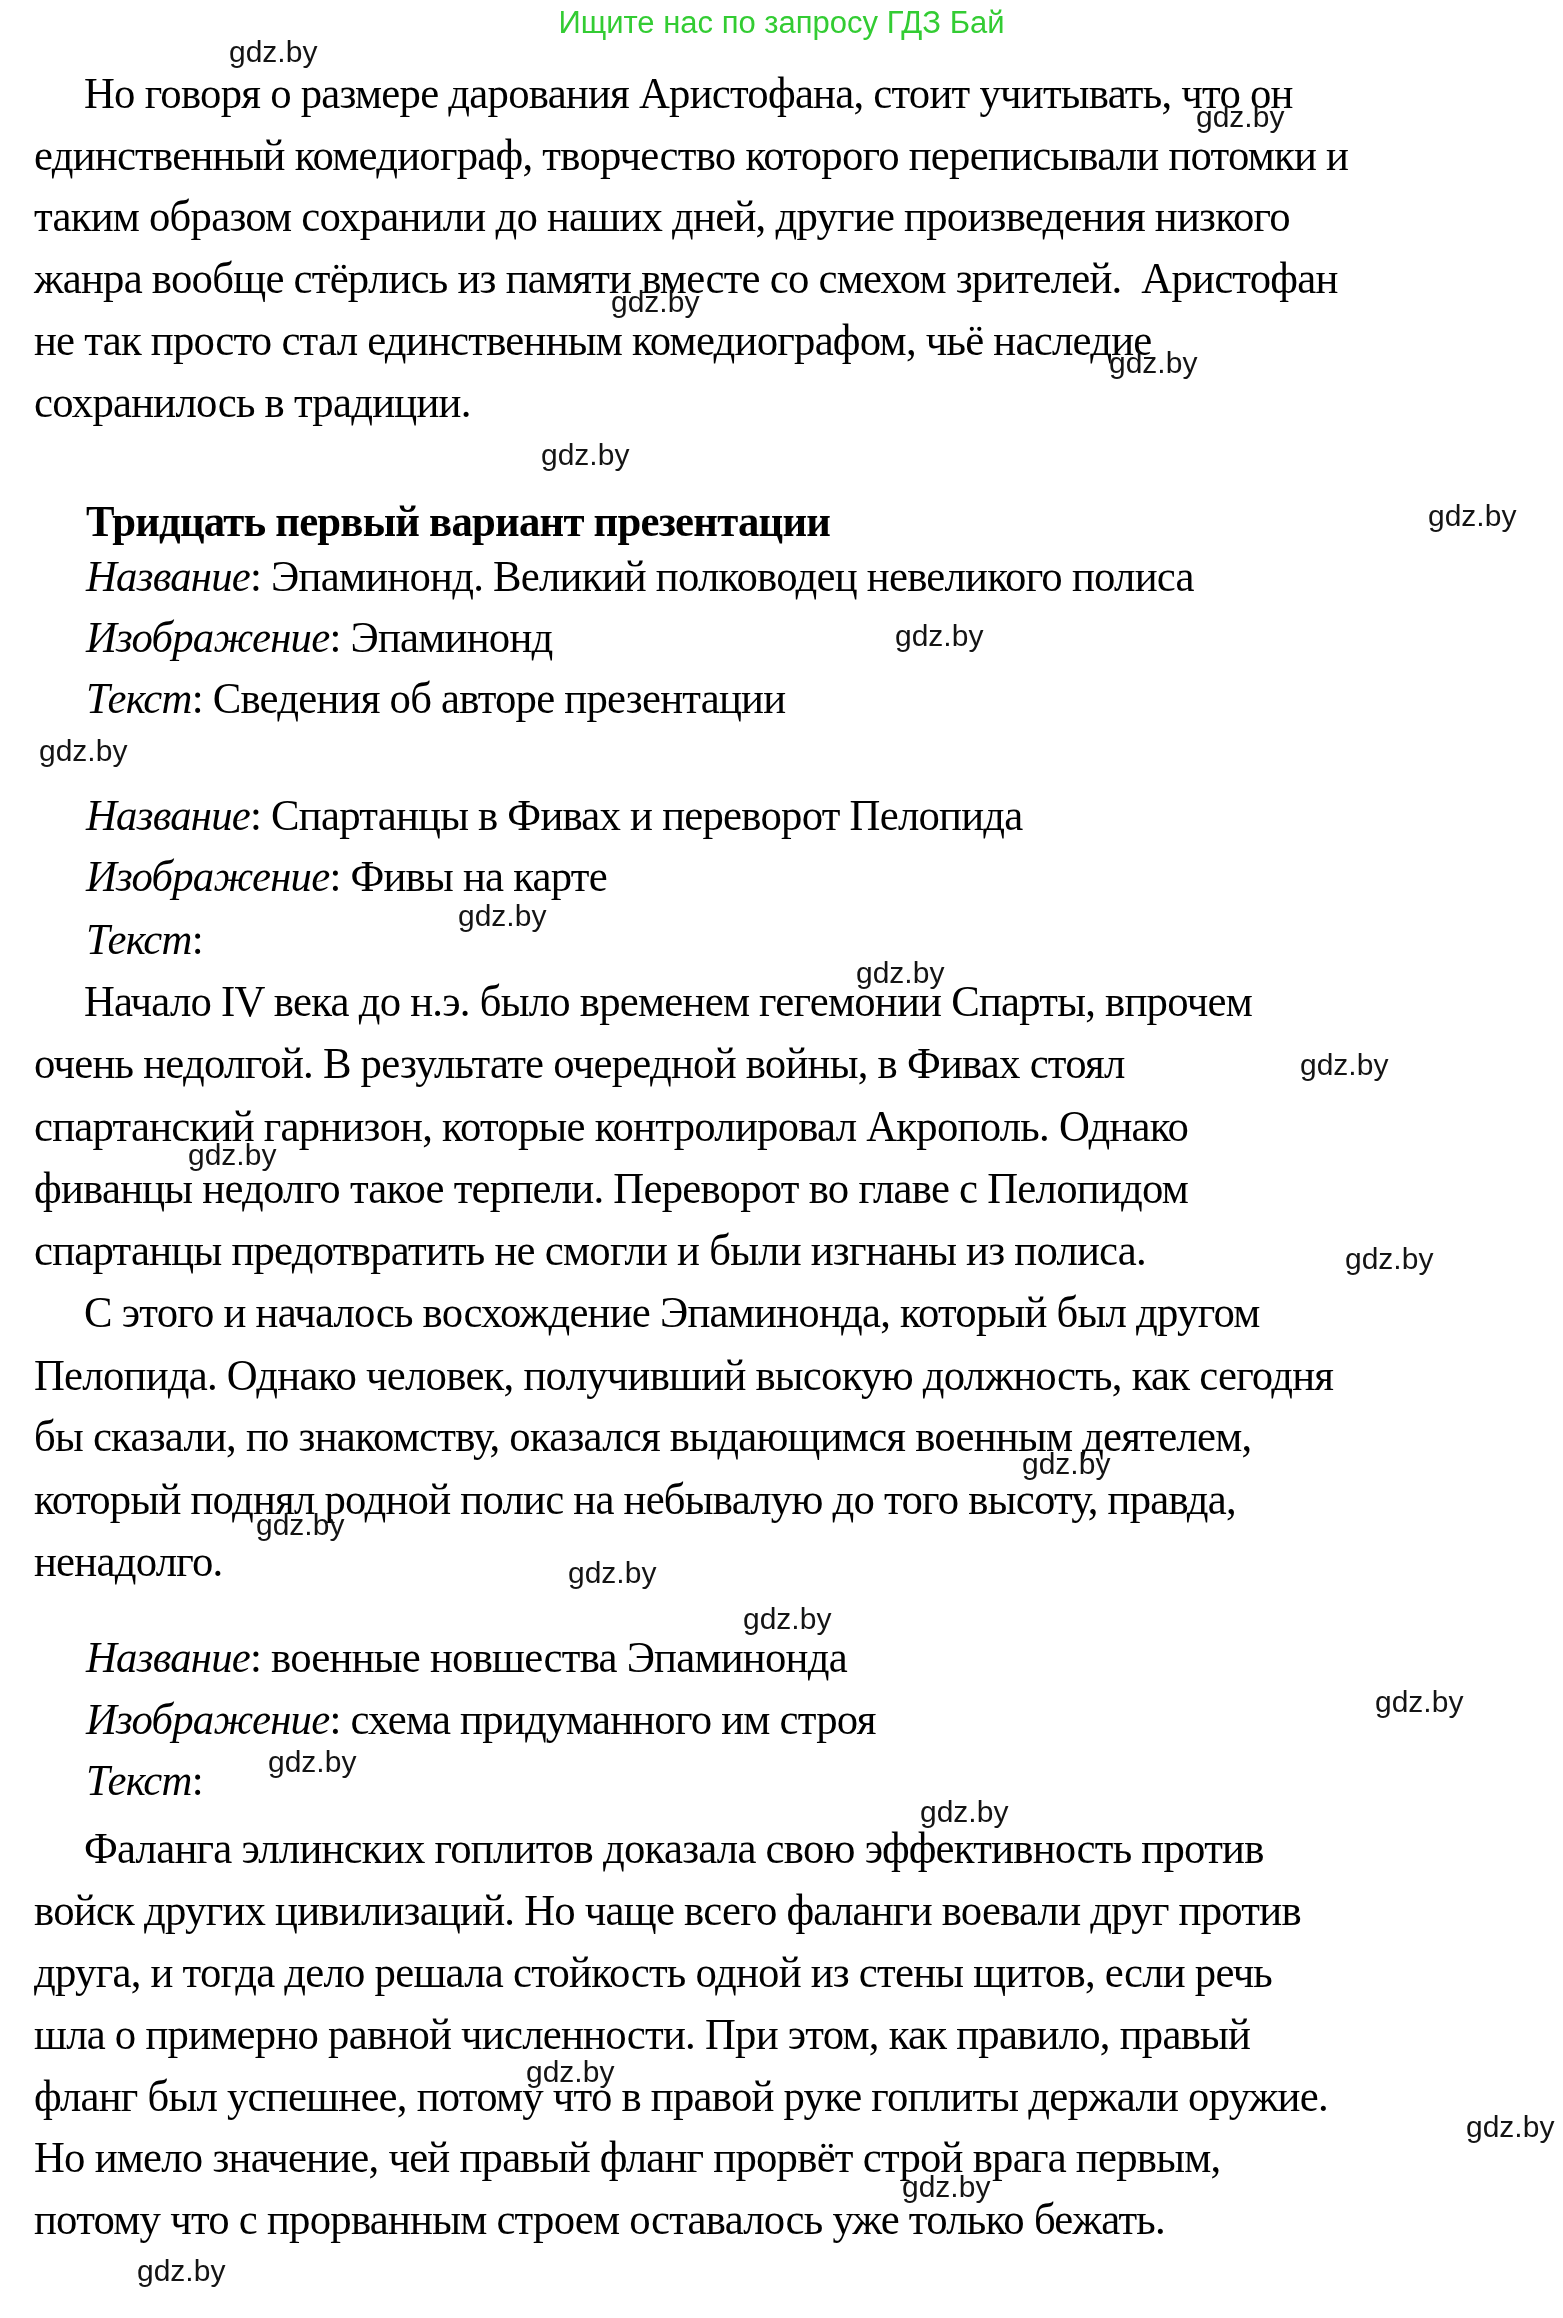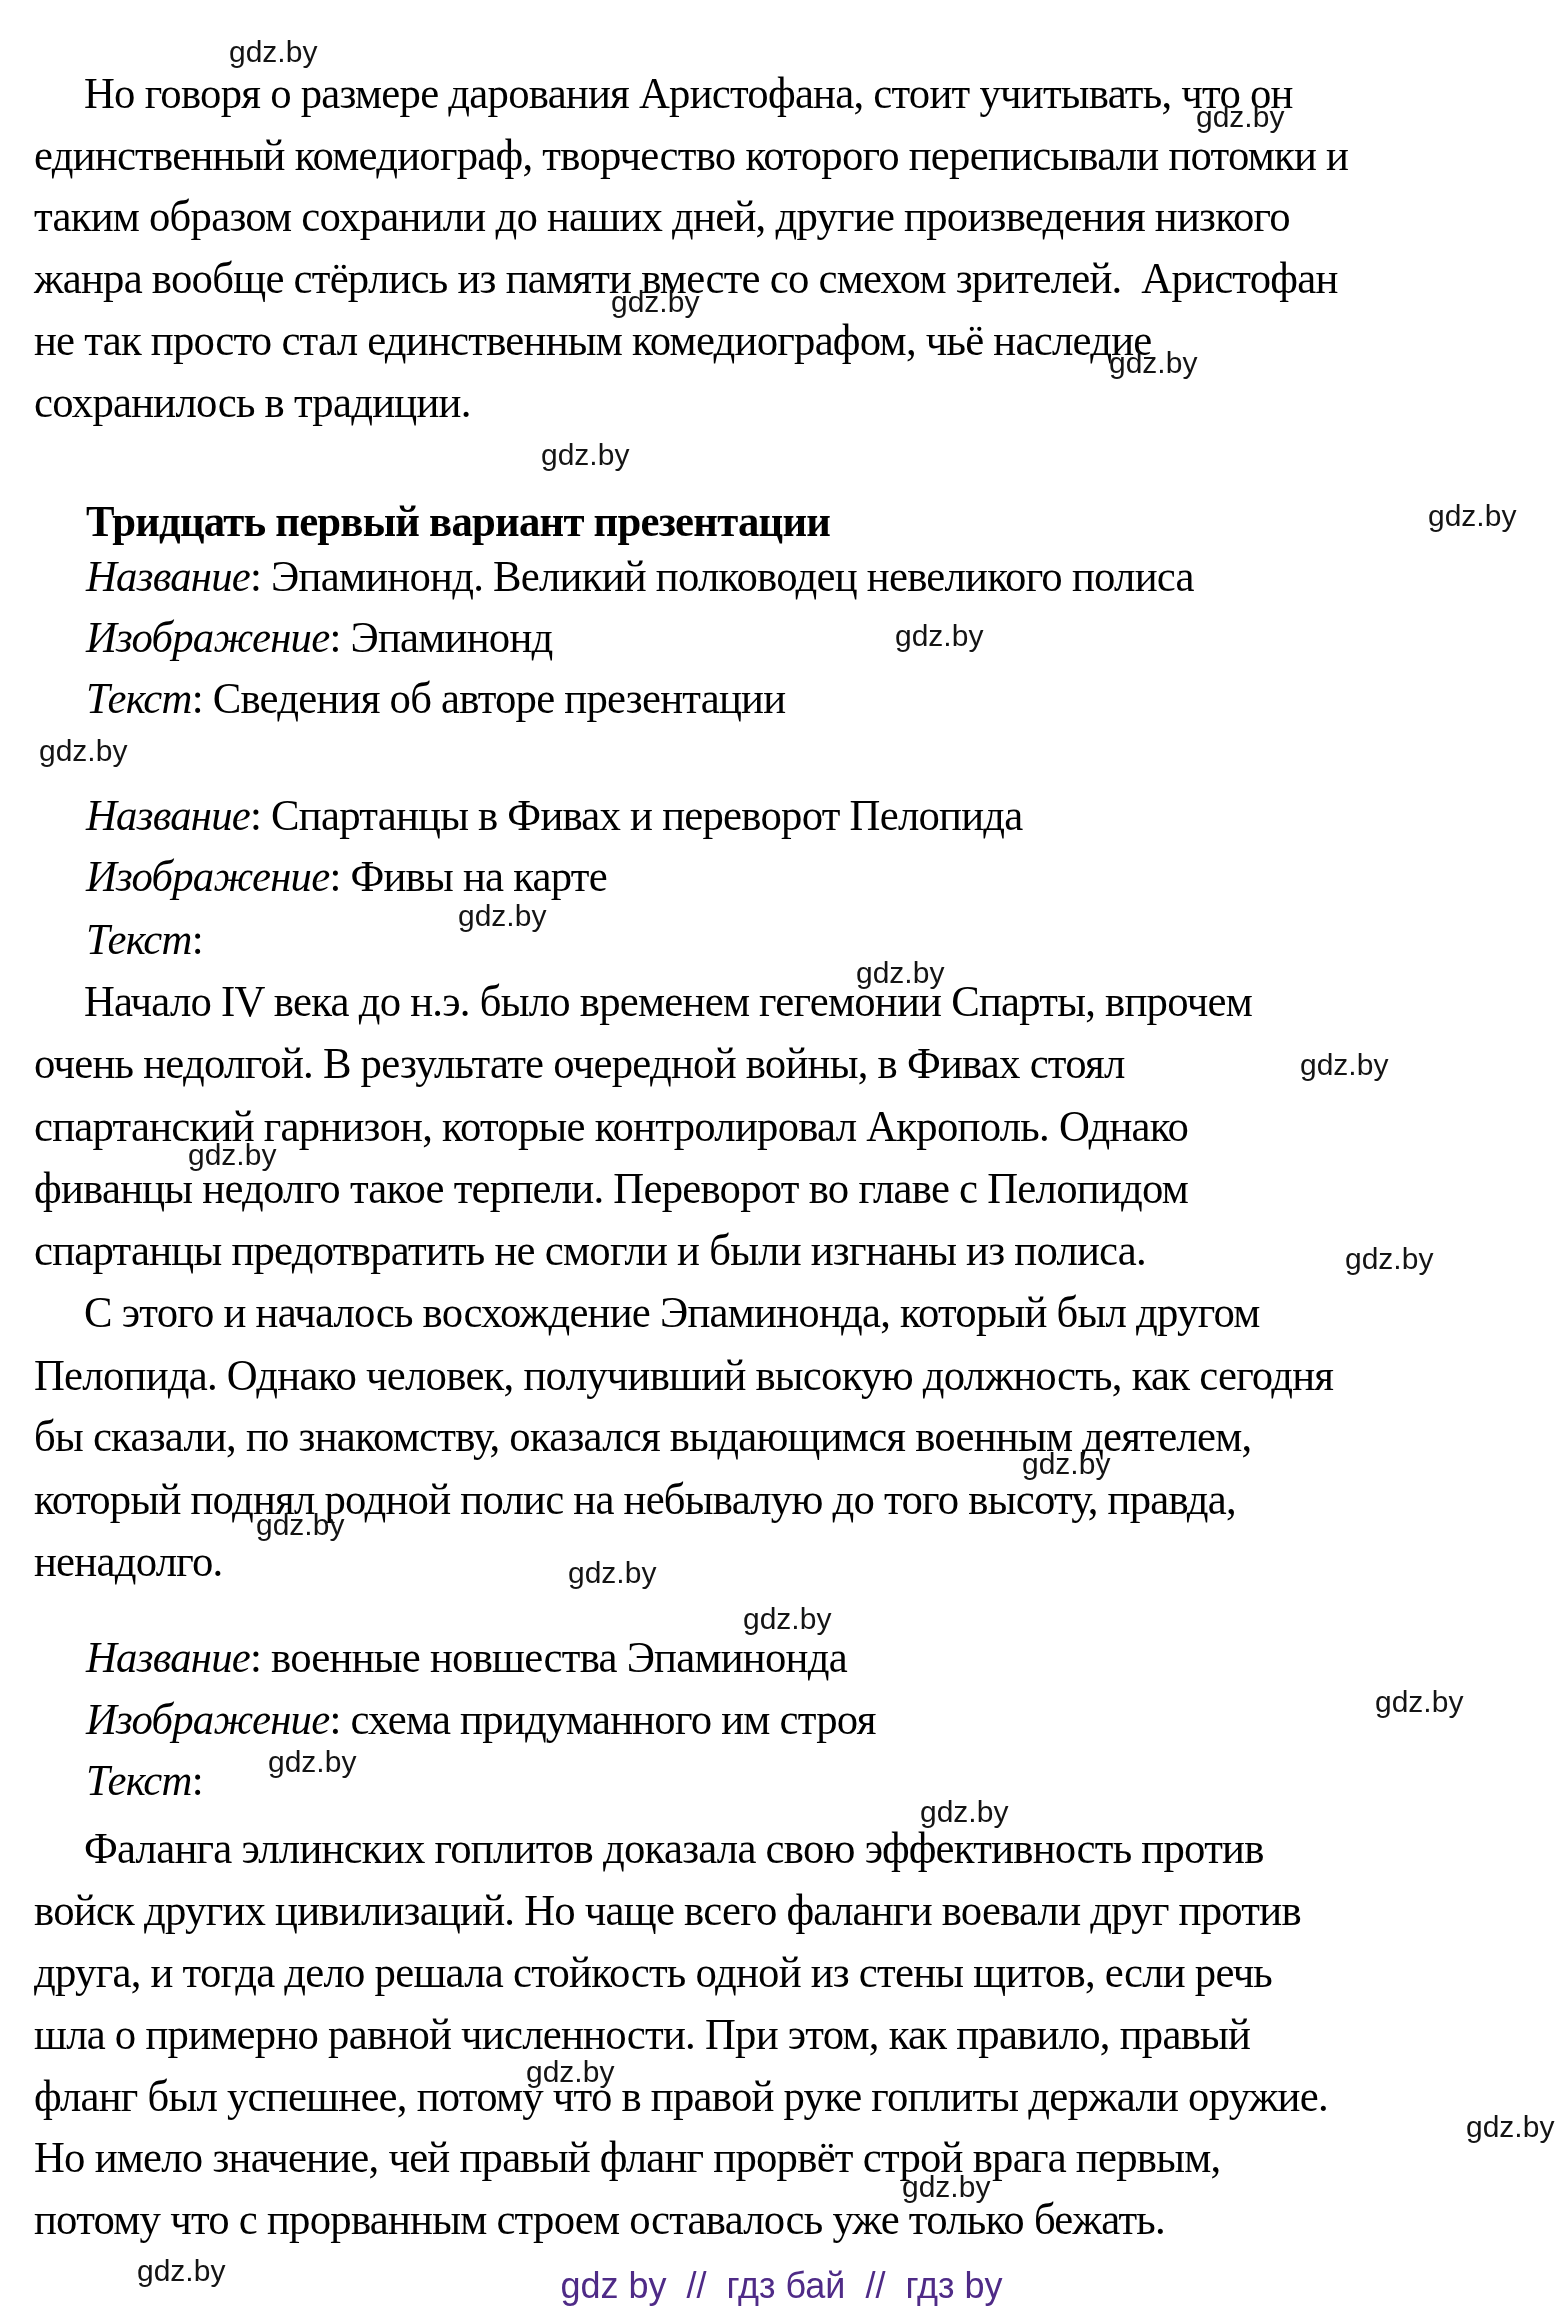--- a/index.html
+++ b/index.html
@@ -60,20 +60,21 @@
     font-size: 36px;
     color: #4f2b87;
     white-space: pre;
   }
 </style>
 </head>
 <body>
 
 <div class="page">
 
+  <div class="banner">Ищите нас по запросу ГДЗ Бай</div>
 
   <div class="ln ind" style="top:69px">Но говоря о размере дарования Аристофана, стоит учитывать, что он</div>
   <div class="ln cont" style="top:131px">единственный комедиограф, творчество которого переписывали потомки и</div>
   <div class="ln cont" style="top:192px">таким образом сохранили до наших дней, другие произведения низкого</div>
   <div class="ln cont" style="top:254px">жанра вообще стёрлись из памяти вместе со смехом зрителей.  Аристофан</div>
   <div class="ln cont" style="top:316px">не так просто стал единственным комедиографом, чьё наследие</div>
   <div class="ln cont" style="top:378px">сохранилось в традиции.</div>
 
   <div class="ln head" style="top:497px">Тридцать первый вариант презентации</div>
 
@@ -127,16 +128,15 @@
   <span class="wm" style="left:568px;top:1556px">gdz.by</span>
   <span class="wm" style="left:743px;top:1602px">gdz.by</span>
   <span class="wm" style="left:1375px;top:1685px">gdz.by</span>
   <span class="wm" style="left:268px;top:1745px">gdz.by</span>
   <span class="wm" style="left:920px;top:1795px">gdz.by</span>
   <span class="wm" style="left:526px;top:2055px">gdz.by</span>
   <span class="wm" style="left:1466px;top:2110px">gdz.by</span>
   <span class="wm" style="left:902px;top:2170px">gdz.by</span>
   <span class="wm" style="left:137px;top:2254px">gdz.by</span>
 
-  <div class="footer">gdz by  //  гдз бай  //  гдз by</div>
 
 </div>
 
 
 </body></html>

